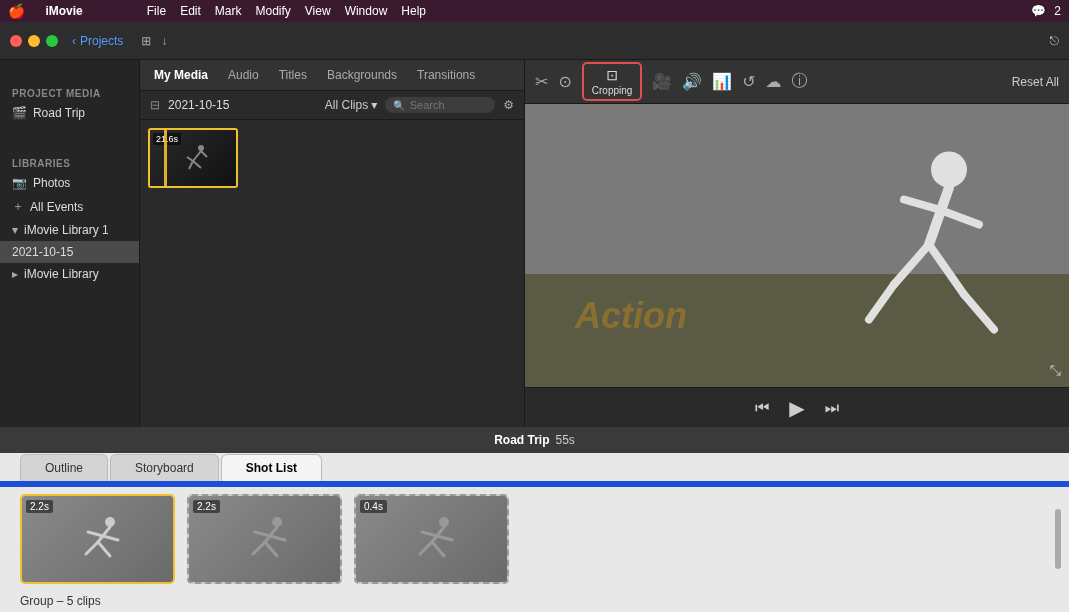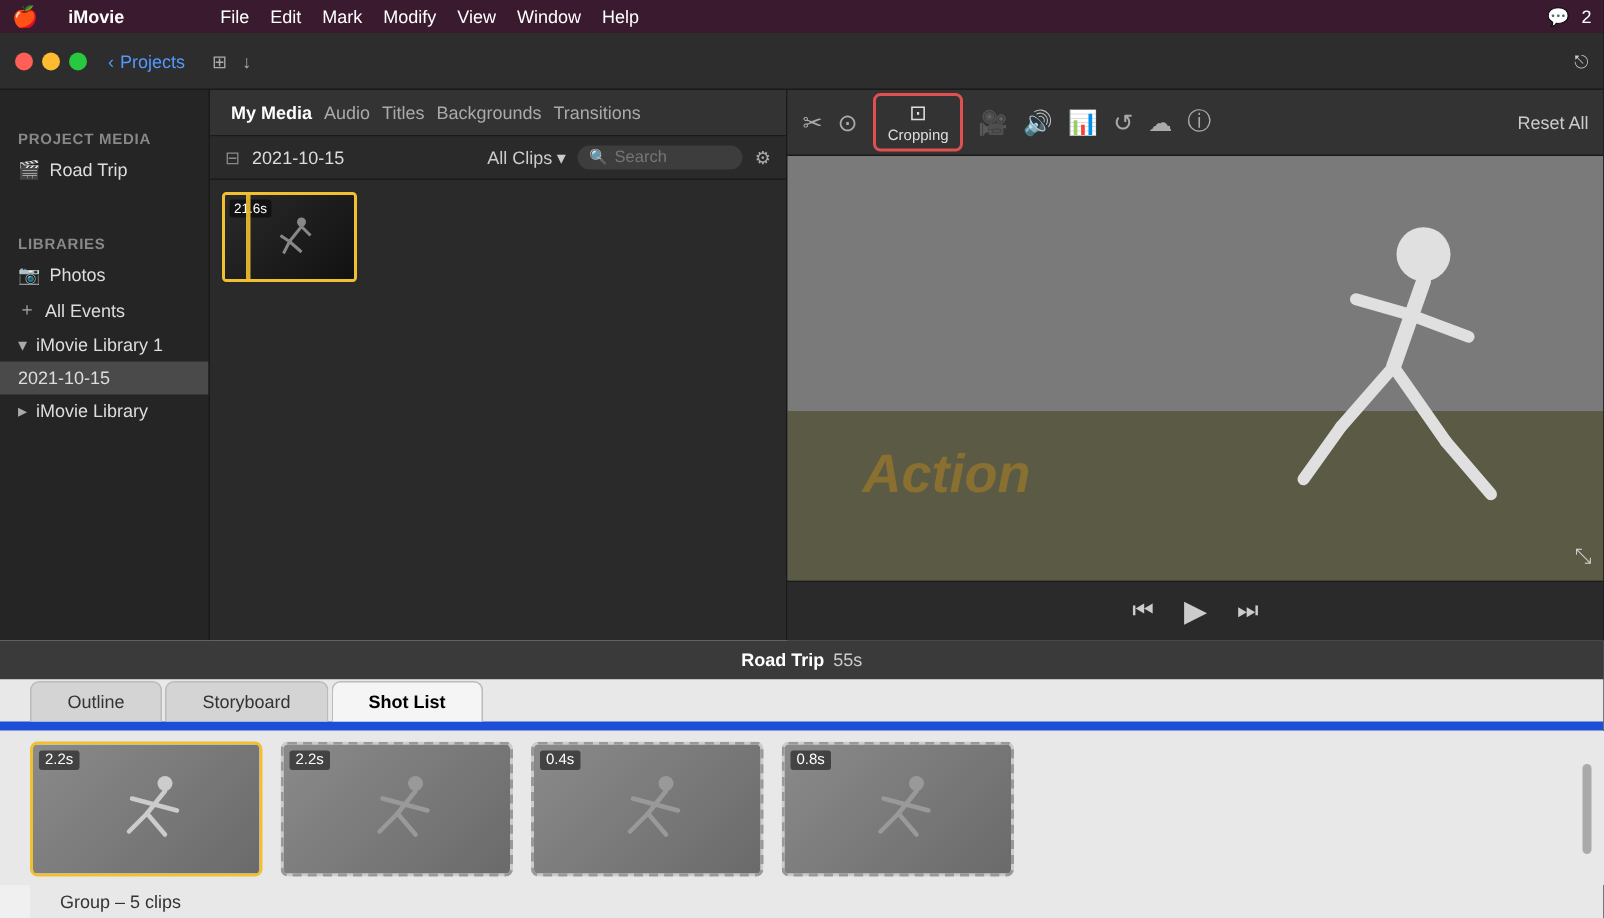--- a/index.html
+++ b/index.html
@@ -76,20 +76,21 @@
     }
     .sidebar-item.active {
       background: #4a4a4a;
     }
     .sidebar-item-icon { font-size: 12px; color: #aaa; }
     .sidebar-section { margin-bottom: 6px; }
     .media-tabs {
       display: flex;
       align-items: center;
       padding: 6px 10px;
+      gap: 12px;
       background: #333;
       border-bottom: 1px solid #1a1a1a;
     }
     .media-tab {
       font-size: 12px;
       color: #aaa;
       cursor: default;
       padding: 2px 4px;
     }
     .media-tab.active {
@@ -317,21 +318,20 @@
     }
     .clip-dashed-border {
       border: 2px dashed #999;
     }
     .bottom-group-label {
       background: #e8e8e8;
       padding: 4px 20px;
       font-size: 12px;
       color: #333;
       font-weight: 500;
-      margin-left: 20px;
     }
     .timeline-scrollbar {
       position: absolute;
       right: 8px;
       top: 50%;
       transform: translateY(-50%);
       width: 6px;
       height: 60px;
       background: #aaa;
       border-radius: 3px;
@@ -592,32 +592,19 @@
             <line x1="42" y1="13" x2="30" y2="28" stroke="#999" stroke-width="3" stroke-linecap="round"></line>
             <line x1="35" y1="22" x2="20" y2="18" stroke="#999" stroke-width="3" stroke-linecap="round"></line>
             <line x1="35" y1="22" x2="50" y2="26" stroke="#999" stroke-width="3" stroke-linecap="round"></line>
             <line x1="30" y1="28" x2="18" y2="40" stroke="#999" stroke-width="3" stroke-linecap="round"></line>
             <line x1="30" y1="28" x2="42" y2="42" stroke="#999" stroke-width="3" stroke-linecap="round"></line>
           </svg>
         </div>
         <span class="clip-duration-badge">0.4s</span>
       </div>
 
-      <div class="clip-thumb clip-dashed-border" style="background:#ccc;">
-        <div class="clip-thumb-inner">
-          <svg width="60" height="50" viewBox="0 0 60 50">
-            <circle cx="42" cy="8" r="5" fill="#999"></circle>
-            <line x1="42" y1="13" x2="30" y2="28" stroke="#999" stroke-width="3" stroke-linecap="round"></line>
-            <line x1="35" y1="22" x2="20" y2="18" stroke="#999" stroke-width="3" stroke-linecap="round"></line>
-            <line x1="35" y1="22" x2="50" y2="26" stroke="#999" stroke-width="3" stroke-linecap="round"></line>
-            <line x1="30" y1="28" x2="18" y2="40" stroke="#999" stroke-width="3" stroke-linecap="round"></line>
-            <line x1="30" y1="28" x2="42" y2="42" stroke="#999" stroke-width="3" stroke-linecap="round"></line>
-          </svg>
-        </div>
-        <span class="clip-duration-badge">0.8s</span>
-      </div>
 
       <div class="timeline-scrollbar"></div>
     </div>
 
     <div class="bottom-group-label">Group – 5 clips</div>
   </div>
 </div>
 
 </body></html>

